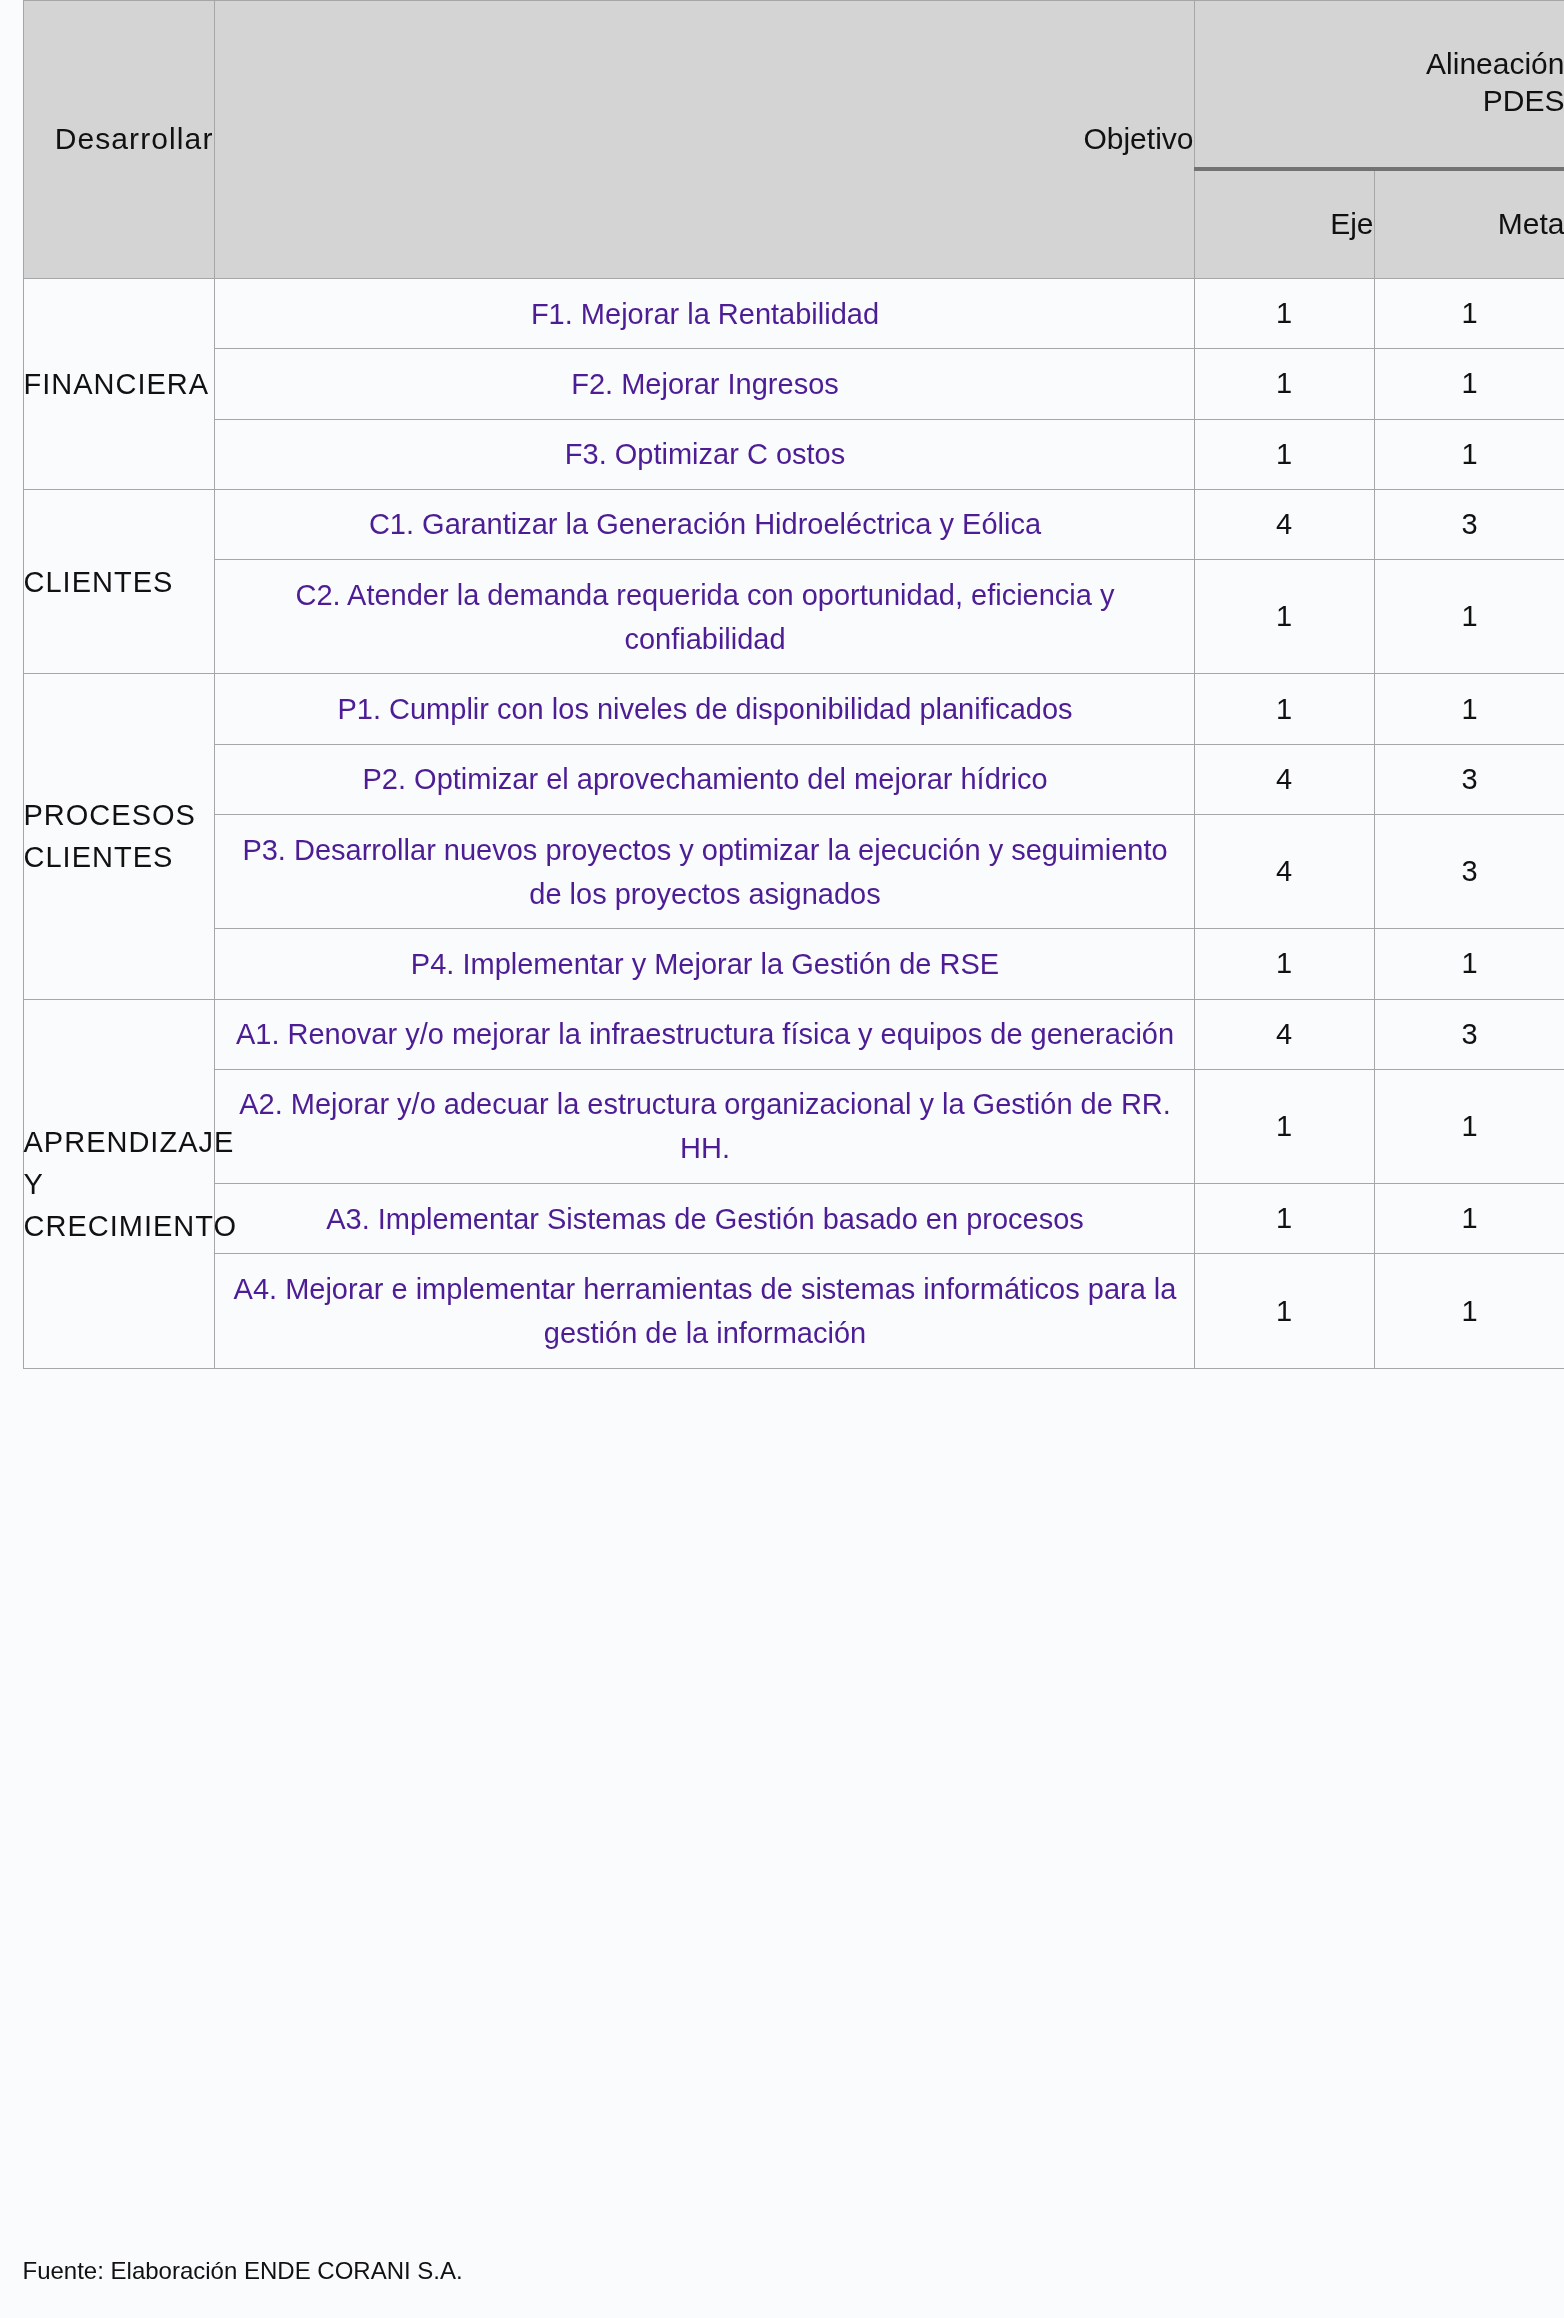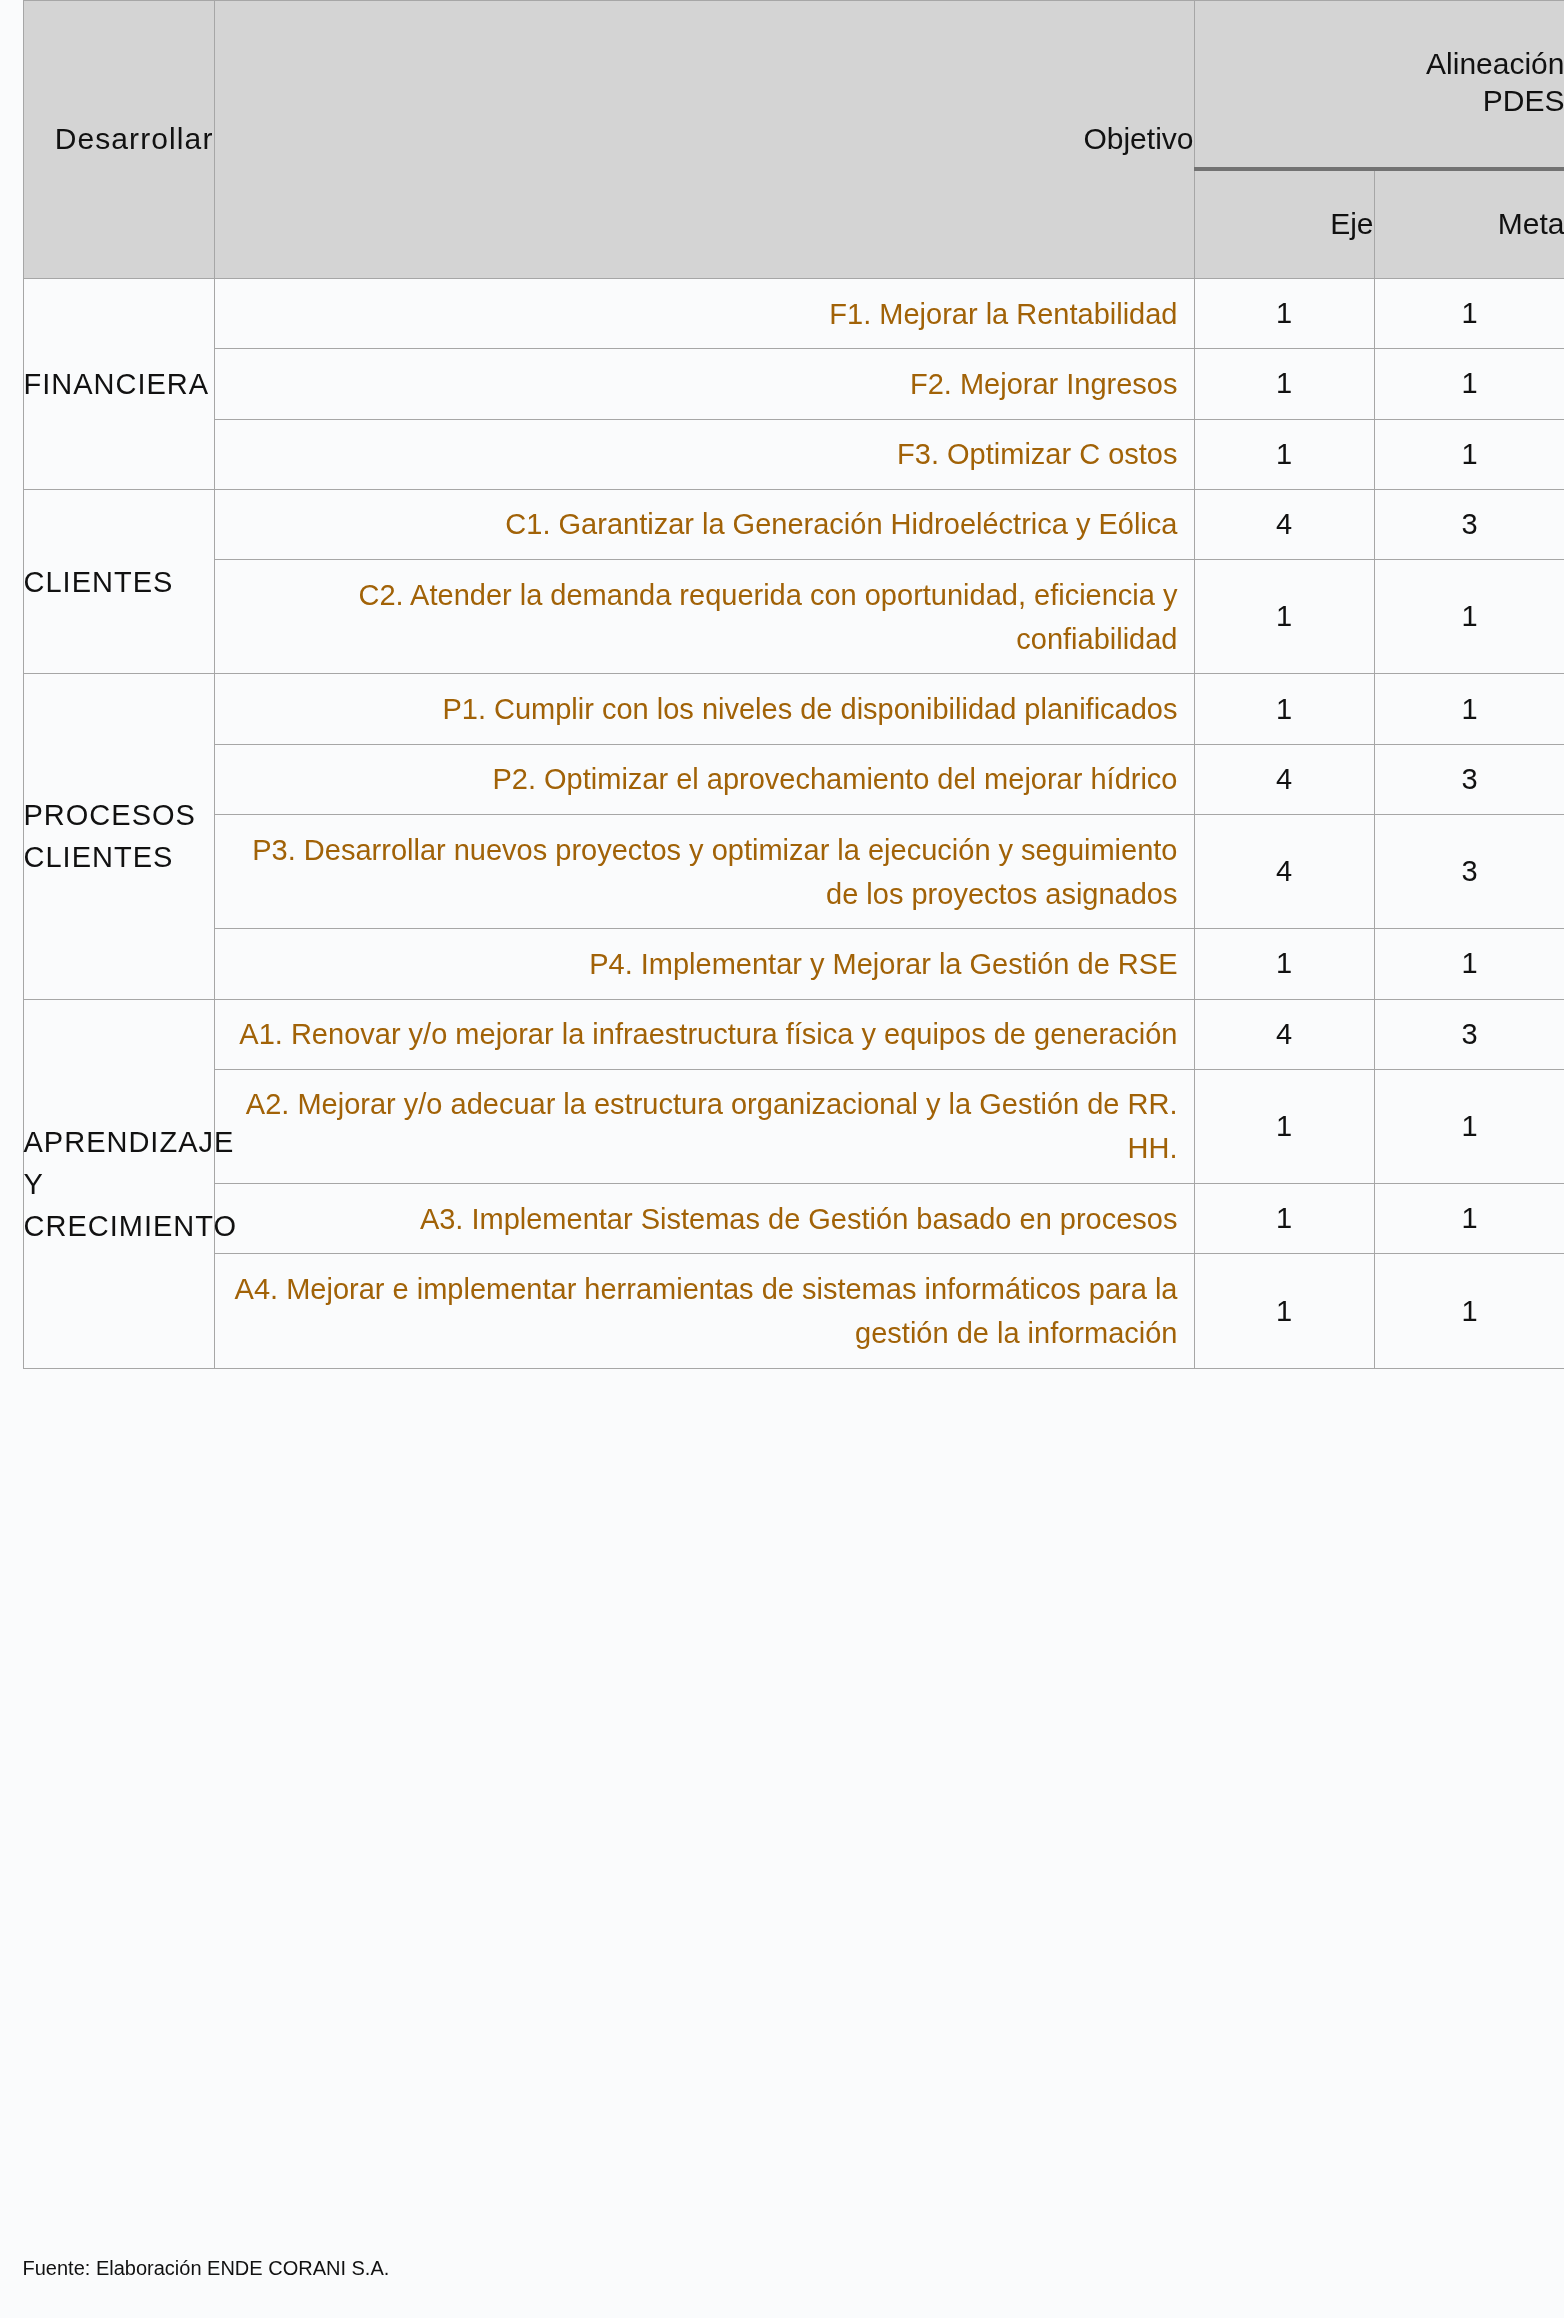--- a/index.html
+++ b/index.html
@@ -68,42 +68,42 @@
   
   .persp {
     text-align: left;
     font-size: 29px;
     line-height: 1.45;
     letter-spacing: 1px;
     color: #111;
     vertical-align: middle;
   }
   .obj {
-    text-align: right;
+    text-align: center;
     font-size: 29px;
     line-height: 1.52;
-    color: #a16207;
+    color: #4c1d95;
     padding: 12.6px 16px 12.6px 18px;
     vertical-align: middle;
   }
   .num {
     text-align: center;
     font-size: 29px;
     color: #111;
     vertical-align: middle;
   }
   
   tr.r-tall .num { vertical-align: middle; }
 
   
   .footer {
     position: absolute;
     left: 22.5px;
     top: 2255px;
-    font-size: 20px;
+    font-size: 24px;
     line-height: 1.3;
     color: #111;
     white-space: nowrap;
   }
 </style>
 </head>
 <body>
 
 <div class="page">
 

